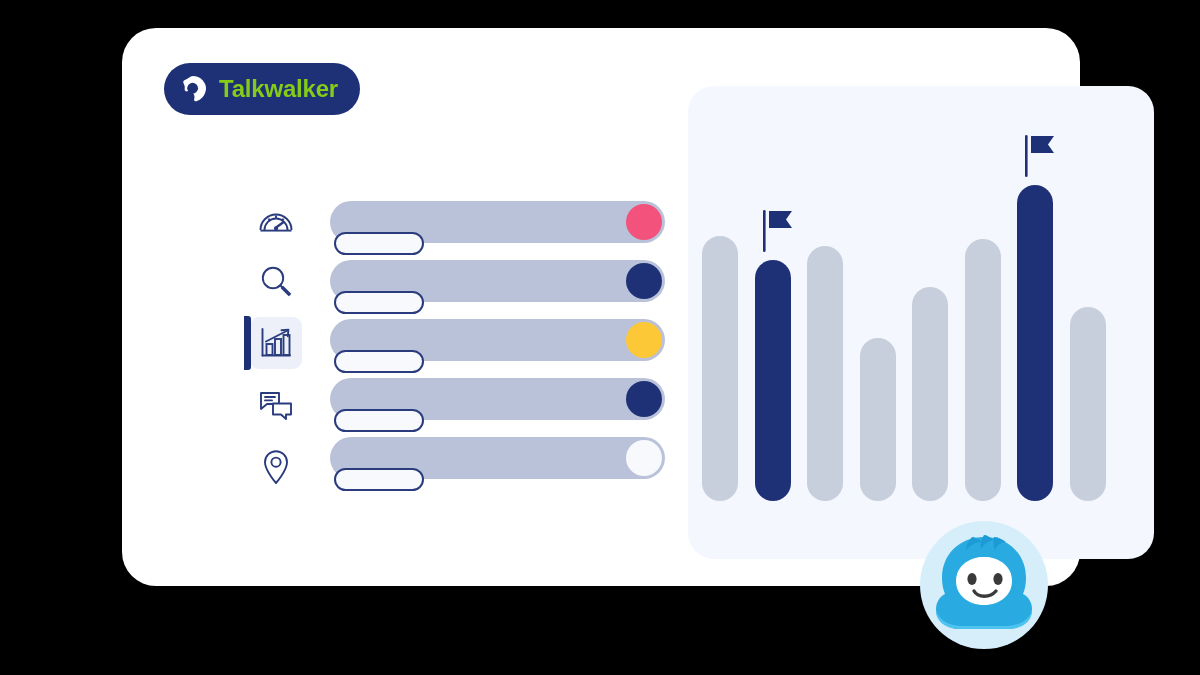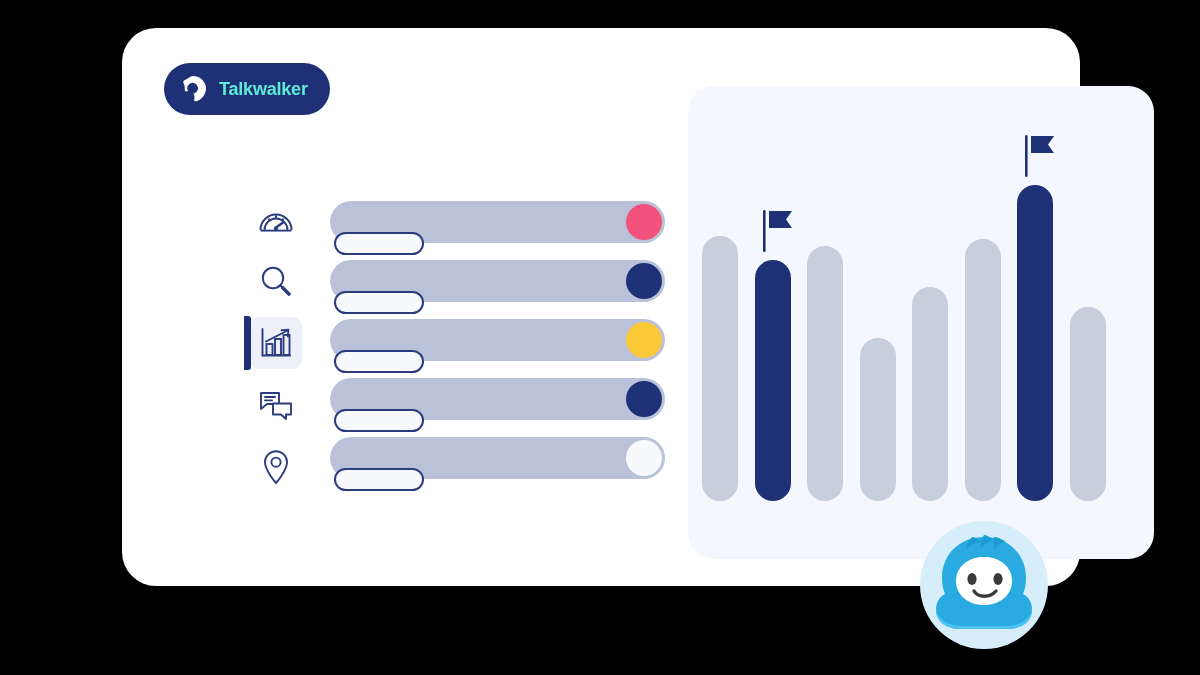--- a/index.html
+++ b/index.html
@@ -38,22 +38,22 @@
     height: 52px;
     padding: 0 22px 0 14px;
     display: flex;
     align-items: center;
     gap: 11px;
     background: #1E3177;
     border-radius: 26px;
   }
   #brand-mark { width: 30px; height: 30px; display: block; }
   #brand-name {
-    color: #5eead4;
-    font-size: 18px;
+    color: #84cc16;
+    font-size: 24px;
     font-weight: bold;
     letter-spacing: -0.2px;
     white-space: nowrap;
   }
 
   
   #sidebar {
     position: absolute;
     left: 122px;
     top: 160px;

